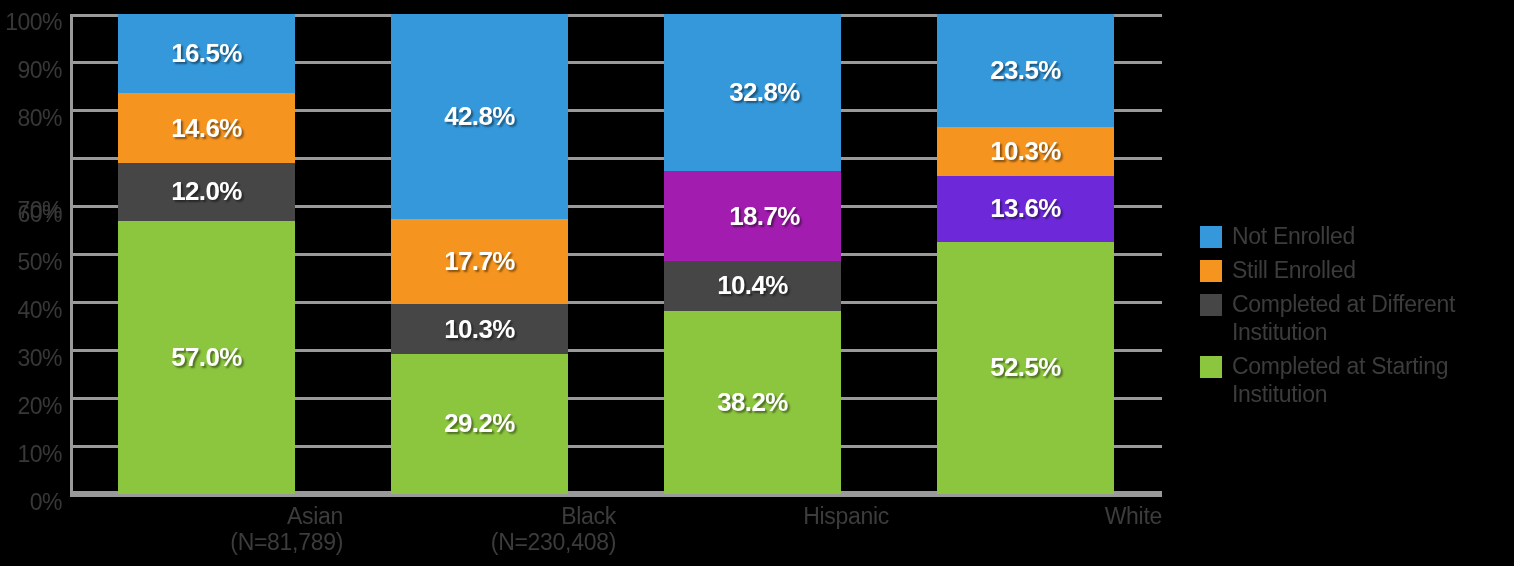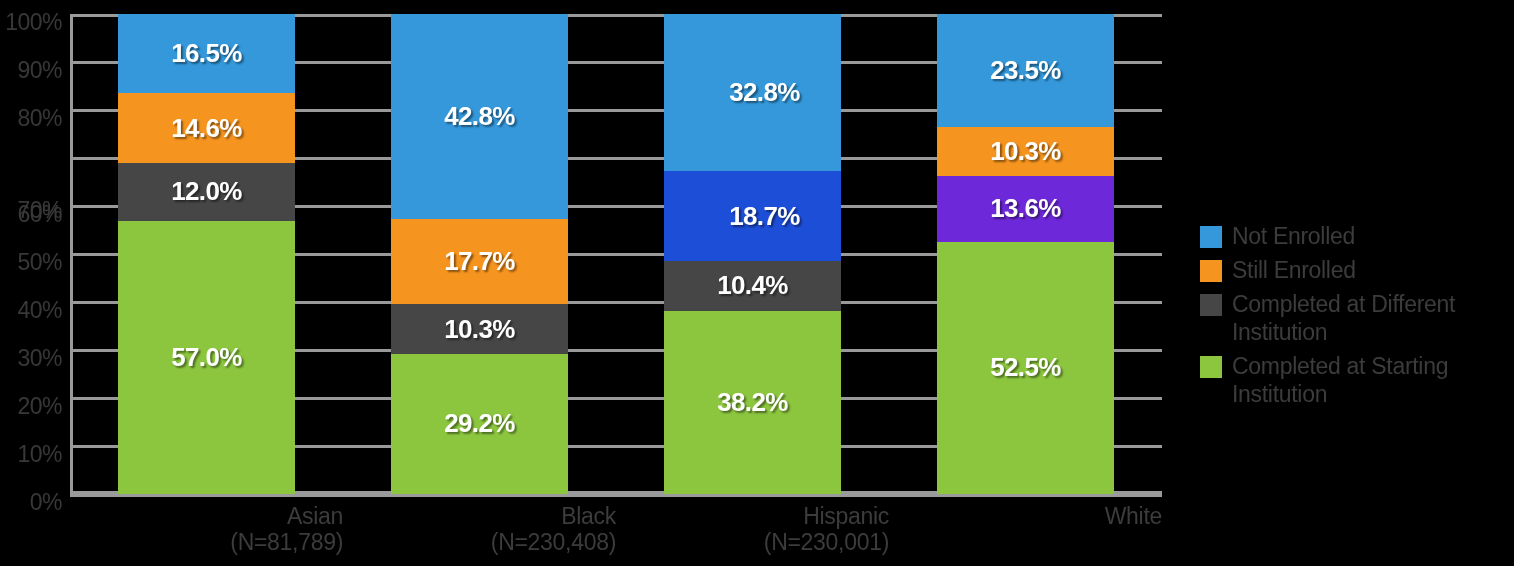--- a/index.html
+++ b/index.html
@@ -212,21 +212,21 @@
           <div class="seg" style="background: rgb(140, 198, 63); height: 29.2%;">
             <span class="seg-label">29.2%</span>
           </div>
         </div>
       </div>
       <div class="bar-group" style="left: 594px; width: 177px;">
         <div class="bar">
           <div class="seg" style="background: rgb(52, 152, 219); height: 32.8%; padding-left: 24px;">
             <span class="seg-label">32.8%</span>
           </div>
-          <div class="seg" style="background: #1d4ed8; height: 18.7%; padding-left: 24px;">
+          <div class="seg" style="background: #a21caf; height: 18.7%; padding-left: 24px;">
             <span class="seg-label">18.7%</span>
           </div>
           <div class="seg" style="background: rgb(70, 70, 70); height: 10.4%;">
             <span class="seg-label">10.4%</span>
           </div>
           <div class="seg" style="background: rgb(140, 198, 63); height: 38.2%;">
             <span class="seg-label">38.2%</span>
           </div>
         </div>
       </div>
@@ -270,18 +270,17 @@
 <div class="x-label" style="left: 70px; width: 273px;">
       <span class="cat">Asian</span>
       <span class="n">(N=81,789)</span>
     </div>
     <div class="x-label" style="left: 343px; width: 273px;">
       <span class="cat">Black</span>
       <span class="n">(N=230,408)</span>
     </div>
     <div class="x-label" style="left: 616px; width: 273px;">
       <span class="cat">Hispanic</span>
-      <span class="n">(N=230,001)</span>
     </div>
     <div class="x-label" style="left: 889px; width: 273px;">
       <span class="cat">White</span>
     </div>
   </div>
 
 </body></html>

